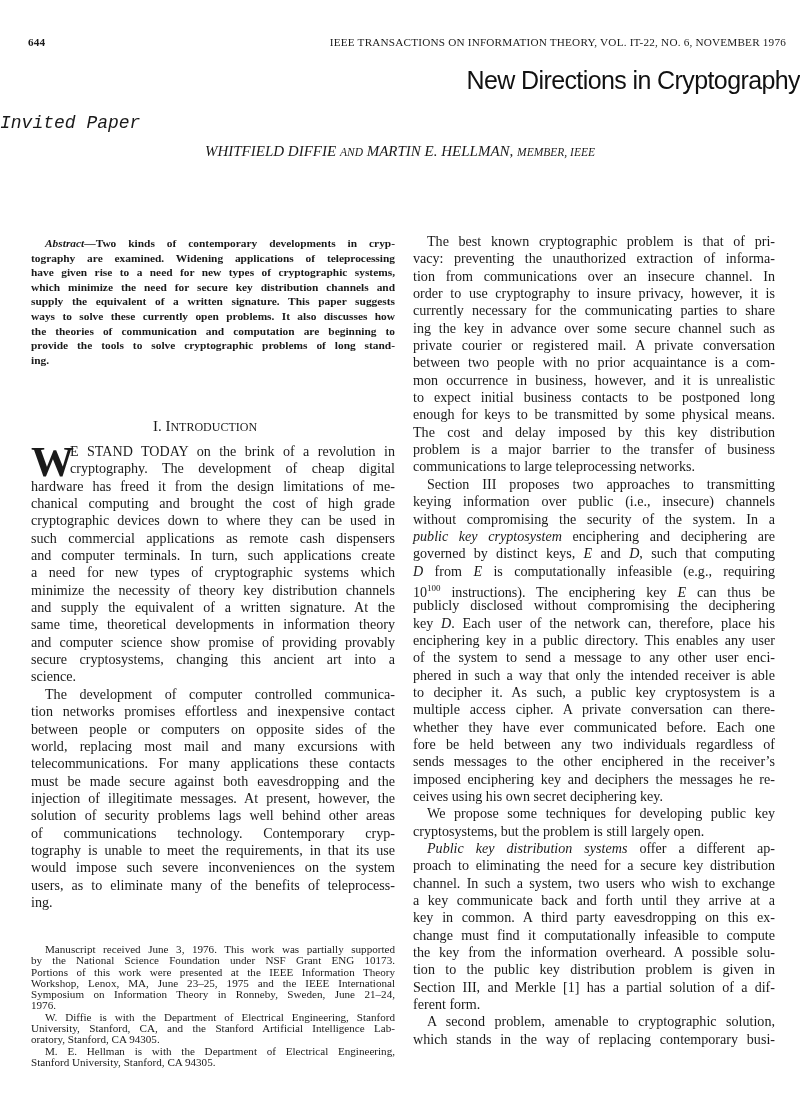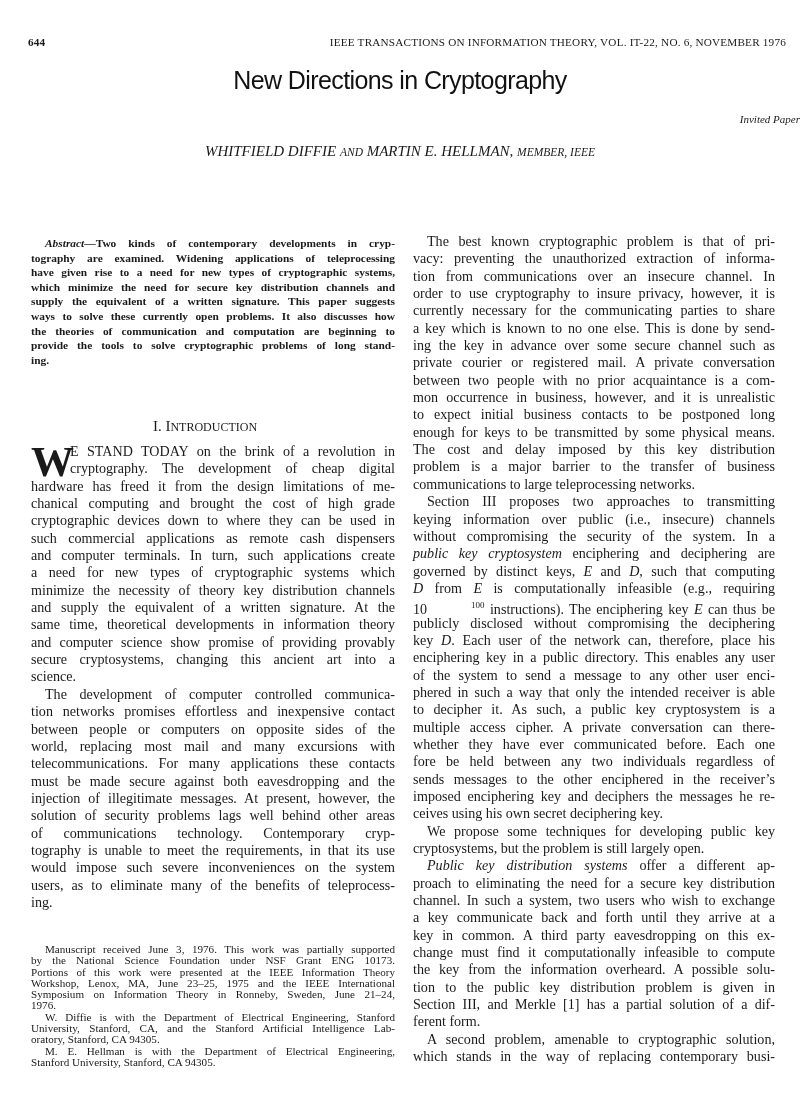--- a/index.html
+++ b/index.html
@@ -1,21 +1,21 @@
 <!DOCTYPE html>
 <html><head>
 <meta charset="utf-8">
 <style>
   html, body { margin: 0; padding: 0; background: #ffffff; }
   body { width: 800px; height: 1099px; position: relative; overflow: hidden; color: #1a1a1a; font-family: "Liberation Serif", "DejaVu Serif", serif; }
   .running-head { position: absolute; top: 36px; left: 28px; right: 14px; height: 16px; font-size: 11.2px; letter-spacing: 0.2px; }
   .running-head .pageno { position: absolute; left: 0; top: 0; font-weight: bold; }
   .running-head .journal { position: absolute; right: 0; top: 0; font-variant: small-caps; }
-  .title { position: absolute; top: 66px; left: 0; width: 800px; text-align: center; font-family: "Liberation Sans", "DejaVu Sans", sans-serif; font-size: 25px; letter-spacing: -0.6px; color: #111; }
-  .subtitle { position: absolute; top: 113px; left: 0; width: 800px; text-align: right; font-style: italic; font-size: 11px; }
+  .title { position: absolute; top: 66px; left: 0; width: 800px; text-align: right; font-family: "Liberation Sans", "DejaVu Sans", sans-serif; font-size: 25px; letter-spacing: -0.6px; color: #111; }
+  .subtitle { position: absolute; top: 113px; left: 0; width: 800px; text-align: left; font-style: italic; font-size: 18px; font-family: Liberation Mono, monospace; }
   .authors { position: absolute; top: 143px; left: 0; width: 800px; text-align: center; font-size: 15px; font-style: italic; }
   .authors .sc { font-size: 11.5px; }
 
   .col { position: absolute; }
   .col-left { left: 31px; width: 364px; }
   .col-right { left: 413px; width: 362px; }
 
   .abstract { position: absolute; top: 236px; left: 31px; width: 364px; font-size: 11.4px; font-weight: bold; line-height: 14.6px; text-align: justify; }
   .abstract .line { display: block; text-align: justify; text-align-last: justify; white-space: nowrap; }
   .abstract .line.last { text-align-last: left; }
@@ -117,37 +117,36 @@
     <span class="line indent">M. E. Hellman is with the Department of Electrical Engineering,</span>
     <span class="line last">Stanford University, Stanford, CA 94305.</span>
   </div>
 
 <div class="col col-right body-text right-body" id="rightcol">
     <span class="line indent">The best known cryptographic problem is that of pri-</span>
     <span class="line ">vacy: preventing the unauthorized extraction of informa-</span>
     <span class="line ">tion from communications over an insecure channel. In</span>
     <span class="line ">order to use cryptography to insure privacy, however, it is</span>
     <span class="line ">currently necessary for the communicating parties to share</span>
-    <span class="line ">a key which is known to no one else. This is done by send-</span>
     <span class="line ">ing the key in advance over some secure channel such as</span>
     <span class="line ">private courier or registered mail. A private conversation</span>
     <span class="line ">between two people with no prior acquaintance is a com-</span>
     <span class="line ">mon occurrence in business, however, and it is unrealistic</span>
     <span class="line ">to expect initial business contacts to be postponed long</span>
     <span class="line ">enough for keys to be transmitted by some physical means.</span>
     <span class="line ">The cost and delay imposed by this key distribution</span>
     <span class="line ">problem is a major barrier to the transfer of business</span>
     <span class="line last">communications to large teleprocessing networks.</span>
     <span class="line indent">Section III proposes two approaches to transmitting</span>
     <span class="line ">keying information over public (i.e., insecure) channels</span>
     <span class="line ">without compromising the security of the system. In a</span>
     <span class="line "><i>public key cryptosystem</i> enciphering and deciphering are</span>
     <span class="line ">governed by distinct keys, <i>E</i> and <i>D</i>, such that computing</span>
     <span class="line "><i>D</i> from <i>E</i> is computationally infeasible (e.g., requiring</span>
-    <span class="line ">10<sup style="font-size: 9px; margin-left: 44px;">100</sup> instructions). The enciphering key <i>E</i> can thus be</span>
+    <span class="line ">10<sup style="font-size: 9px;">100</sup> instructions). The enciphering key <i>E</i> can thus be</span>
     <span class="line ">publicly disclosed without compromising the deciphering</span>
     <span class="line ">key <i>D</i>. Each user of the network can, therefore, place his</span>
     <span class="line ">enciphering key in a public directory. This enables any user</span>
     <span class="line ">of the system to send a message to any other user enci-</span>
     <span class="line ">phered in such a way that only the intended receiver is able</span>
     <span class="line ">to decipher it. As such, a public key cryptosystem is a</span>
     <span class="line ">multiple access cipher. A private conversation can there-</span>
     <span class="line ">whether they have ever communicated before. Each one</span>
     <span class="line ">fore be held between any two individuals regardless of</span>
     <span class="line ">sends messages to the other enciphered in the receiver’s</span>

